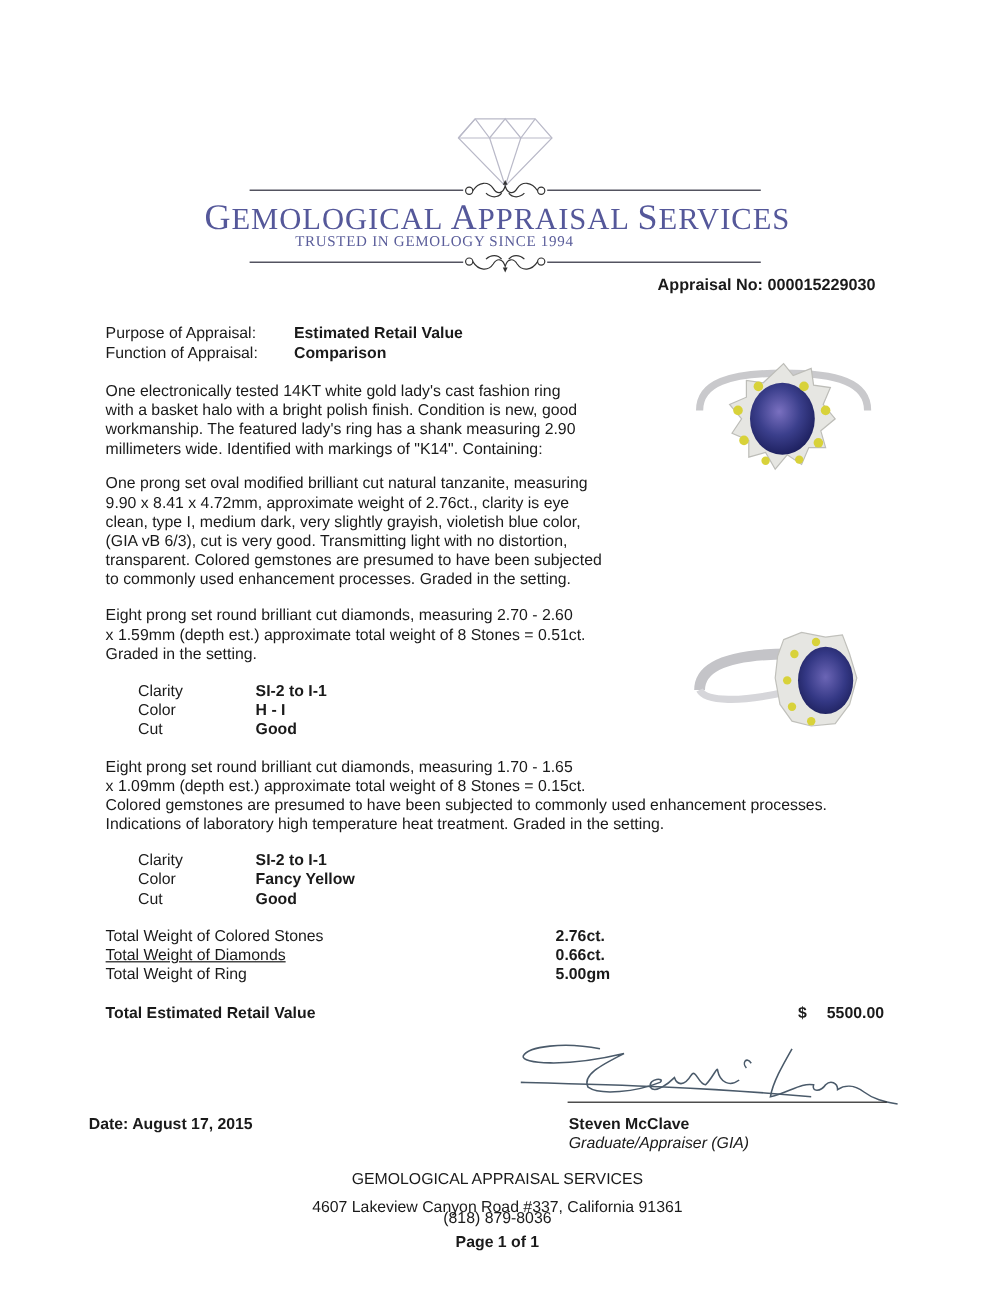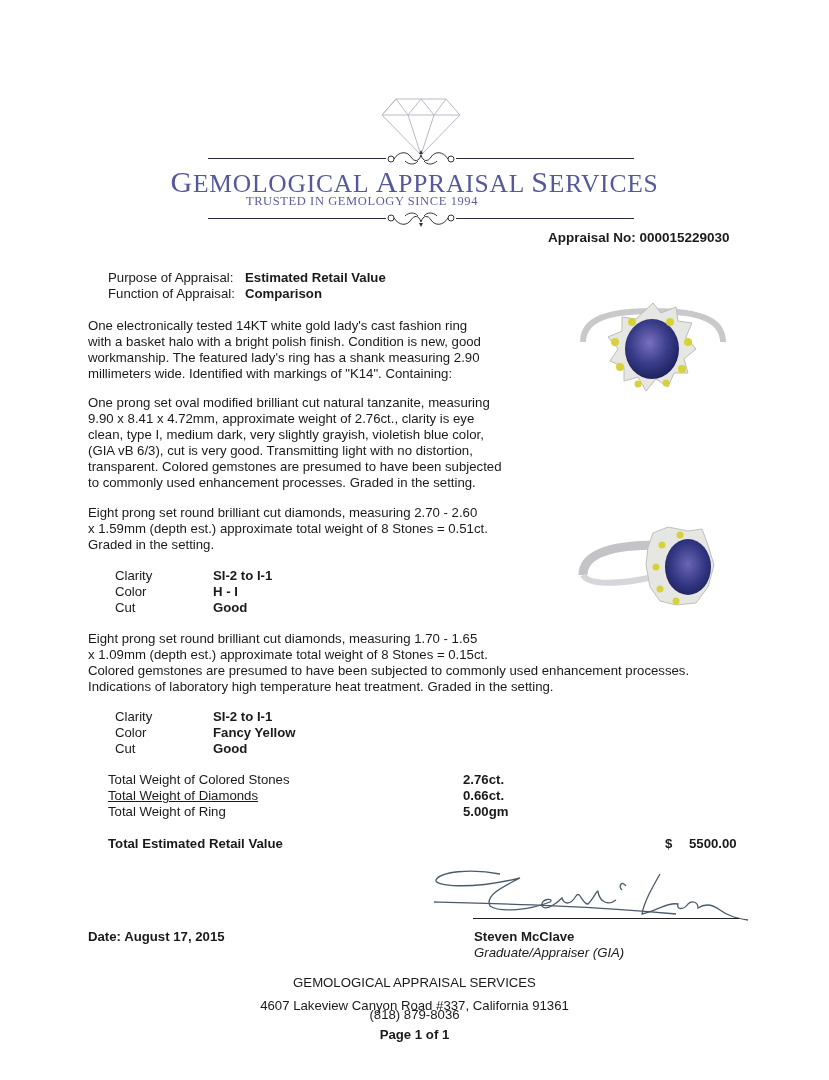--- a/index.html
+++ b/index.html
@@ -24,21 +24,21 @@
   }
   #logo-title .big { font-size: 30px; }
   #logo-subtitle {
     left: 0; top: 194px; width: 724px; text-align: center;
     font-family: "Liberation Serif", serif; font-size: 12.5px; letter-spacing: 0.6px;
     color: #5a5d9a; line-height: 14px;
   }
 
   #appraisal-no { left: 548px; top: 230px; font-size: 13.5px; font-weight: bold; }
 
-  .lbl { left: 88px; margin-left: 20px; }
+  .lbl { left: 88px; }
   .val { left: 245px; }
 
   .para { left: 88px; font-size: 13.2px; line-height: 16px; white-space: pre-line; width: 640px; }
 
   .grade-lbl { left: 115px; }
   .grade-val { left: 213px; }
 
   .right-val { left: 463px; width: 70px; text-align: left; }
 
   #ring-top { left: 568px; top: 297px; width: 170px; height: 105px; }
@@ -190,20 +190,20 @@
 <svg id="signature" class="abs" viewBox="0 0 320 70">
   <g fill="none" stroke="#4a5a6a" stroke-width="1.3">
     <path d="M70,16 C40,10 10,14 6,22 C4,28 40,32 90,20 C70,30 55,38 60,48 C70,55 100,52 120,44 C125,40 110,40 112,48 C116,54 128,44 132,40 C134,46 140,48 146,38 C150,32 152,46 158,46 C164,40 168,30 168,34 C170,44 178,48 186,42"></path>
     <path d="M196,28 C192,22 188,28 192,32"></path>
     <path d="M230,16 C222,30 214,44 212,56 C228,52 238,44 248,46 C246,52 254,52 258,46 C262,42 268,44 268,50 C274,46 282,46 290,52 C298,58 306,60 318,62"></path>
     <path d="M4,44 C80,46 160,48 246,56"></path>
   </g>
 </svg>
 <div id="sig-line" class="abs"></div>
 
-<div class="abs t b" style="top:929px; left:88px;">Date: August 17, 2015</div>
+<div class="abs t b" style="top:929px; left:74px;">Date: August 17, 2015</div>
 <div class="abs t b" style="top:929px; left:474px;">Steven McClave</div>
 <div class="abs t i" style="top:945px; left:474px;">Graduate/Appraiser (GIA)</div>
 
 <div class="abs footer" style="top:975px;">GEMOLOGICAL APPRAISAL SERVICES</div>
 <div class="abs footer" style="top:998px;">4607 Lakeview Canyon Road #337, California 91361</div>
 <div class="abs footer" style="top:1007px;">(818) 879-8036</div>
 <div class="abs footer b" style="top:1027px;">Page 1 of 1</div>
 
 </body></html>

